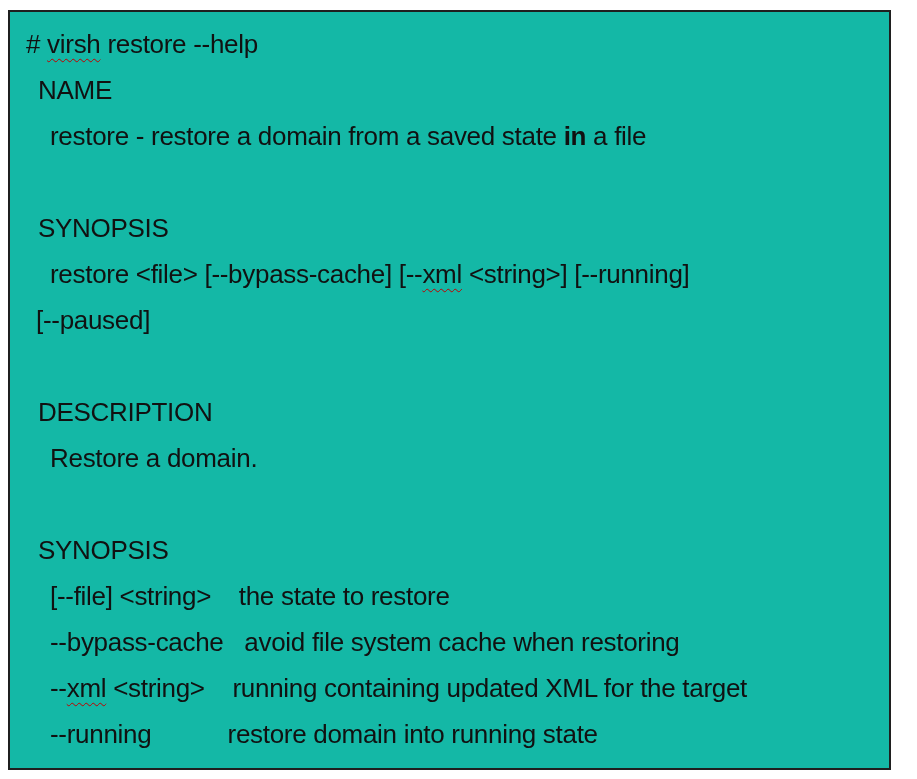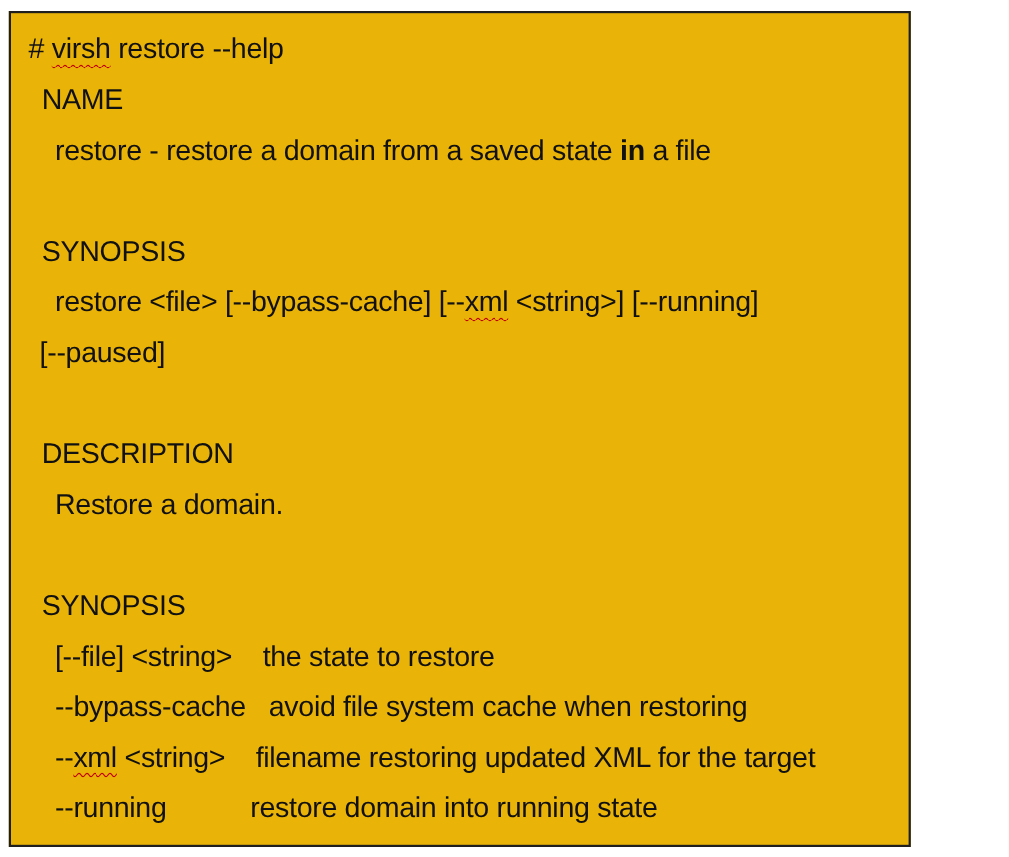--- a/index.html
+++ b/index.html
@@ -6,26 +6,26 @@
   .page{
     position:relative;
     width:917px;height:779px;
     background:#ffffff;
     font-family:"Liberation Sans",sans-serif;
     color:var(--text,#111111);
     overflow:hidden;
   }
   .frame{
     position:absolute;left:8px;top:10px;
-    width:820px;height:760px;
+    width:883px;height:760px;
     box-sizing:border-box;
     border:2px solid var(--border,#1f1f1f);
     padding-top:9px;
     overflow:hidden;
-    background:#eab308;
+    background:#14b8a6;
   }
   .line{
     height:46px;
     line-height:46px;
     font-size:26px;
     letter-spacing:-0.3px;
     white-space:pre;
   }
   .ind-cmd{padding-left:16px;}
   .ind-h{padding-left:28px;}
@@ -67,18 +67,18 @@
     <div class="line ind-b">Restore a domain.</div>
 
     <div class="line"></div>
 
     <div class="line ind-h">SYNOPSIS</div>
 
     <div class="line ind-b"><span>[--file] &lt;string&gt;</span><span>    </span><span>the state to restore</span></div>
 
     <div class="line ind-b"><span>--bypass-cache</span><span>   </span><span>avoid file system cache when restoring</span></div>
 
-    <div class="line ind-b"><span>--</span><span class="sq">xml</span><span> &lt;string&gt;</span><span>    </span><span>filename restoring updated XML for the target</span></div>
+    <div class="line ind-b"><span>--</span><span class="sq">xml</span><span> &lt;string&gt;</span><span>    </span><span>running containing updated XML for the target</span></div>
 
     <div class="line ind-b"><span>--running</span><span>           </span><span>restore domain into running state</span></div>
 
   </div>
 </div>
 
 </body></html>

